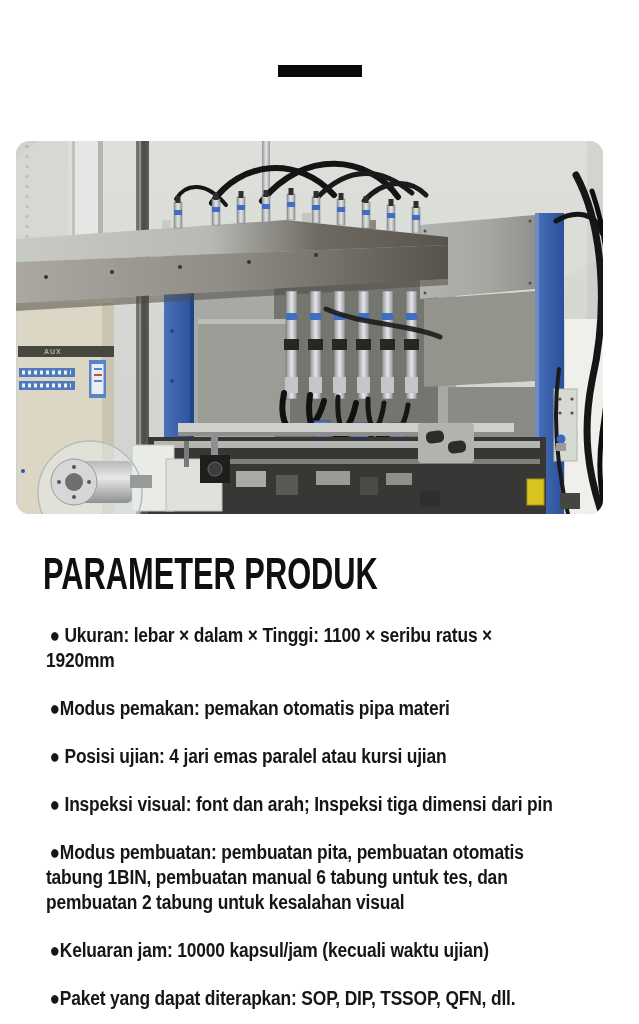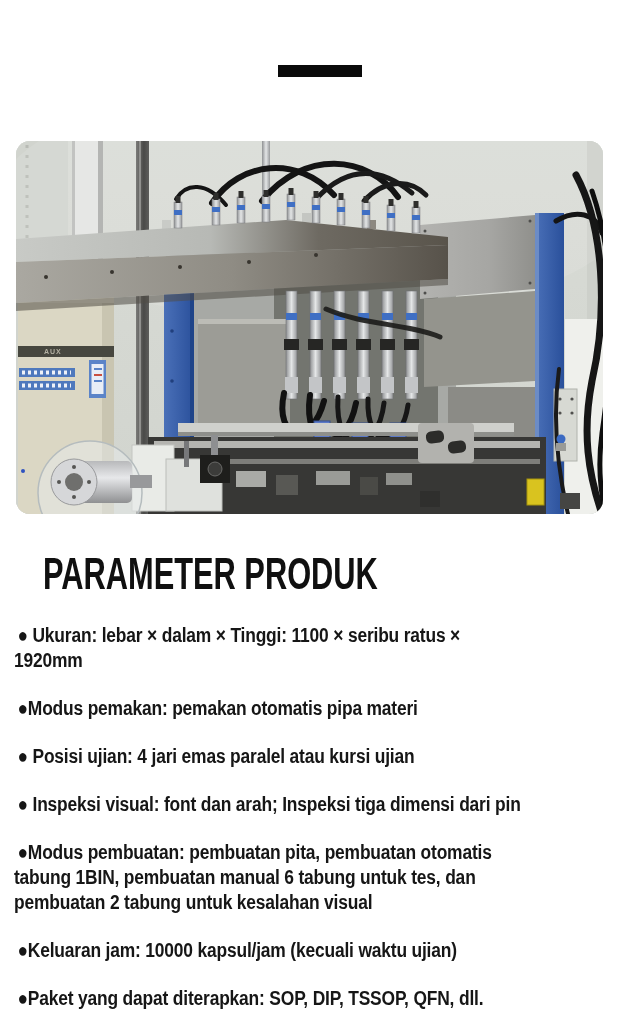--- a/index.html
+++ b/index.html
@@ -26,21 +26,21 @@
     margin: 36px 0 0 43px;
     font-size: 44px;
     line-height: 48px;
     font-weight: bold;
     color: #101010;
     white-space: nowrap;
     width: 760px;
     transform: scaleX(0.70);
     transform-origin: 0 50%;
   }
-  .bullets-wrap { margin: 25px 0 0 14px; }
+  .bullets-wrap { margin: 25px 0 0 46px; }
   .bullet {
     margin: 0 0 23px 0;
     font-size: 20px;
     line-height: 25px;
     font-weight: bold;
     color: #161616;
     letter-spacing: -0.2px;
     white-space: pre-line;
     text-indent: 4px;
     width: 720px;

